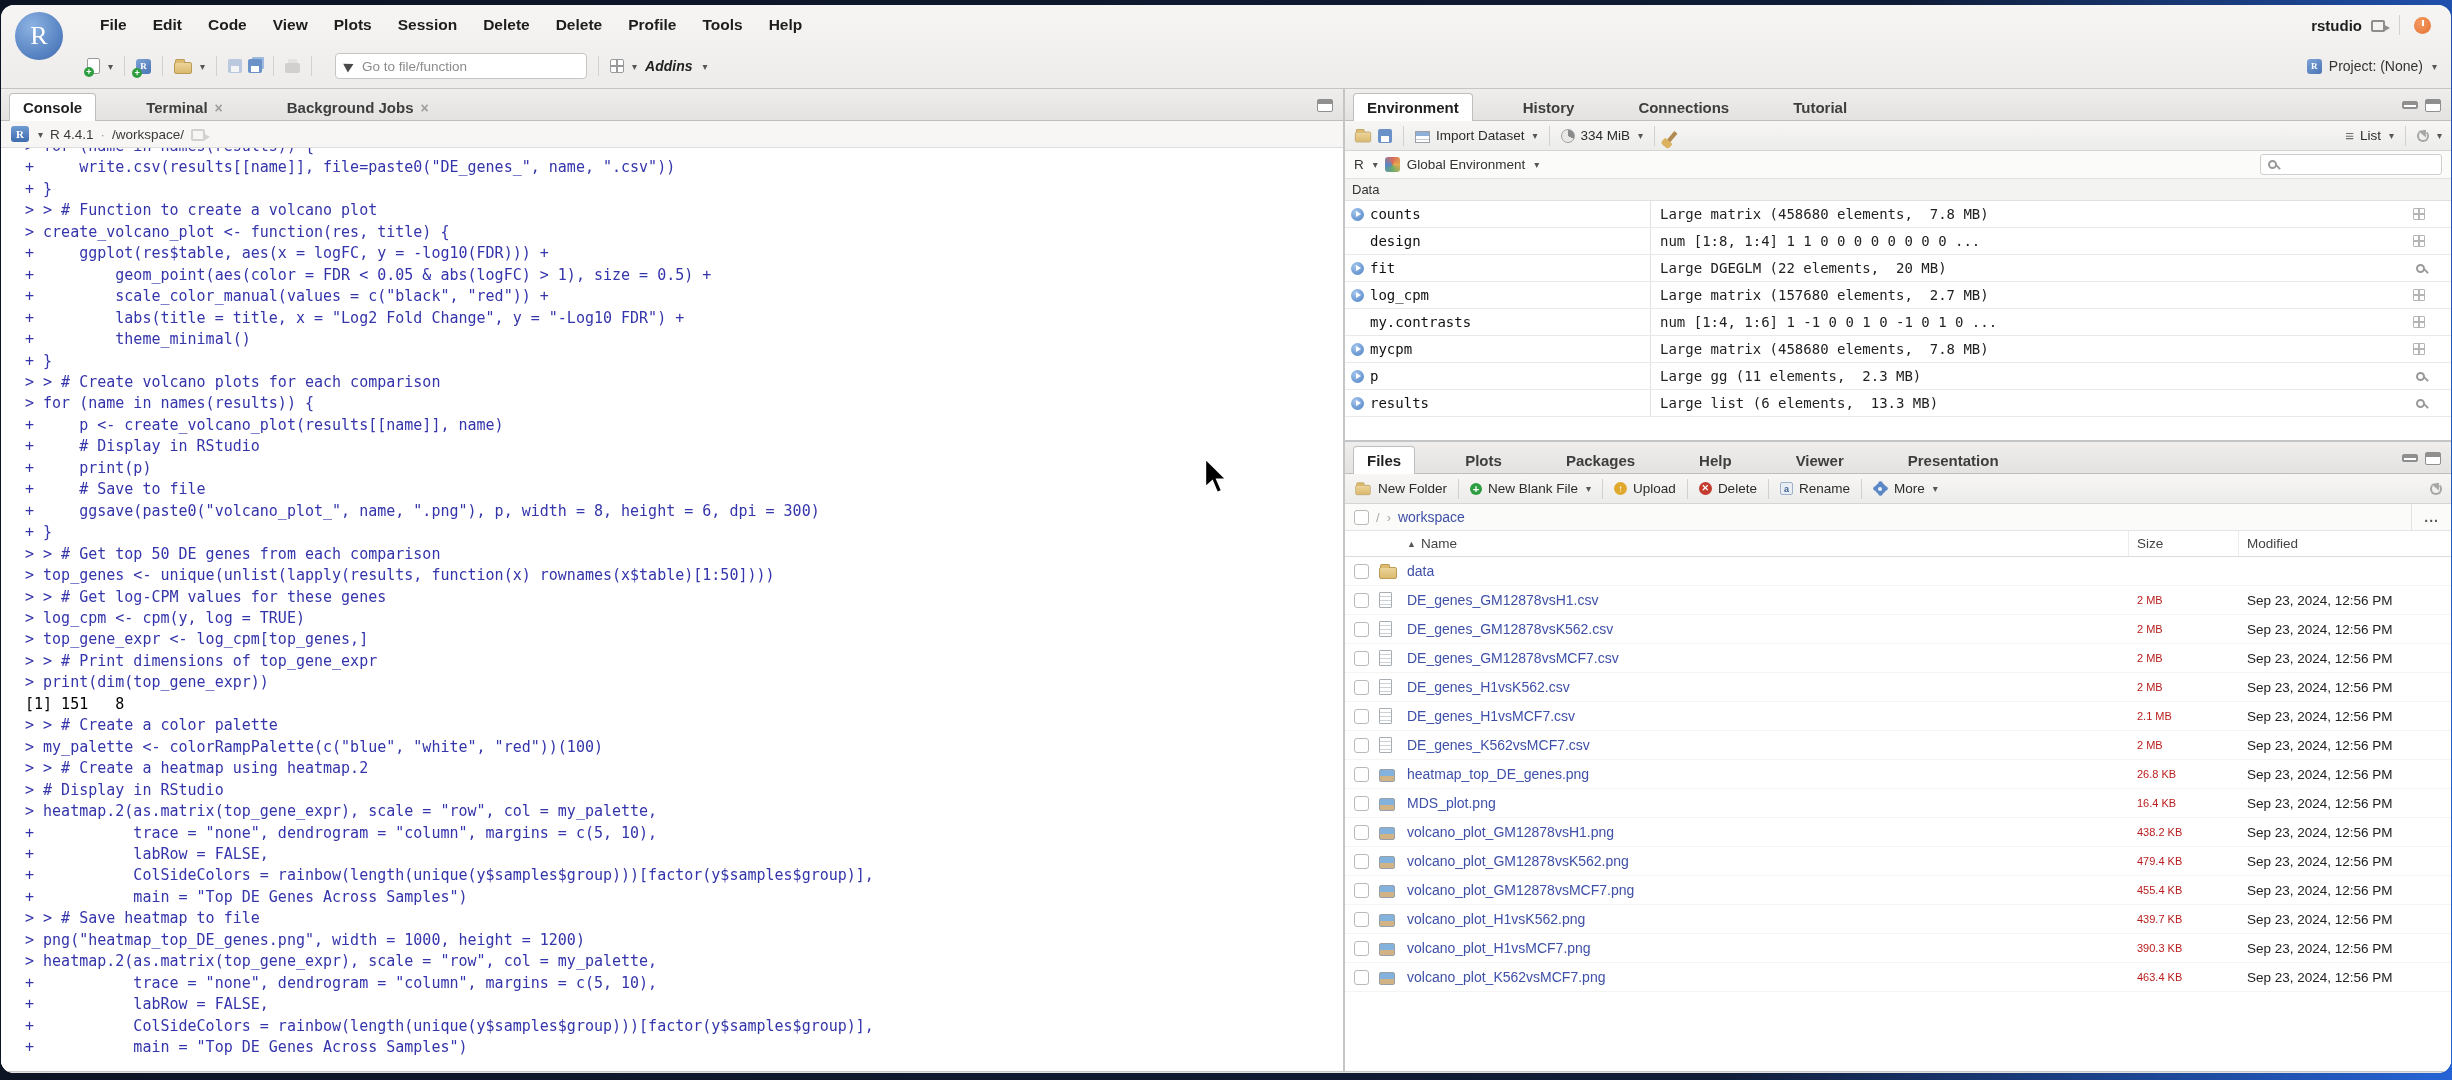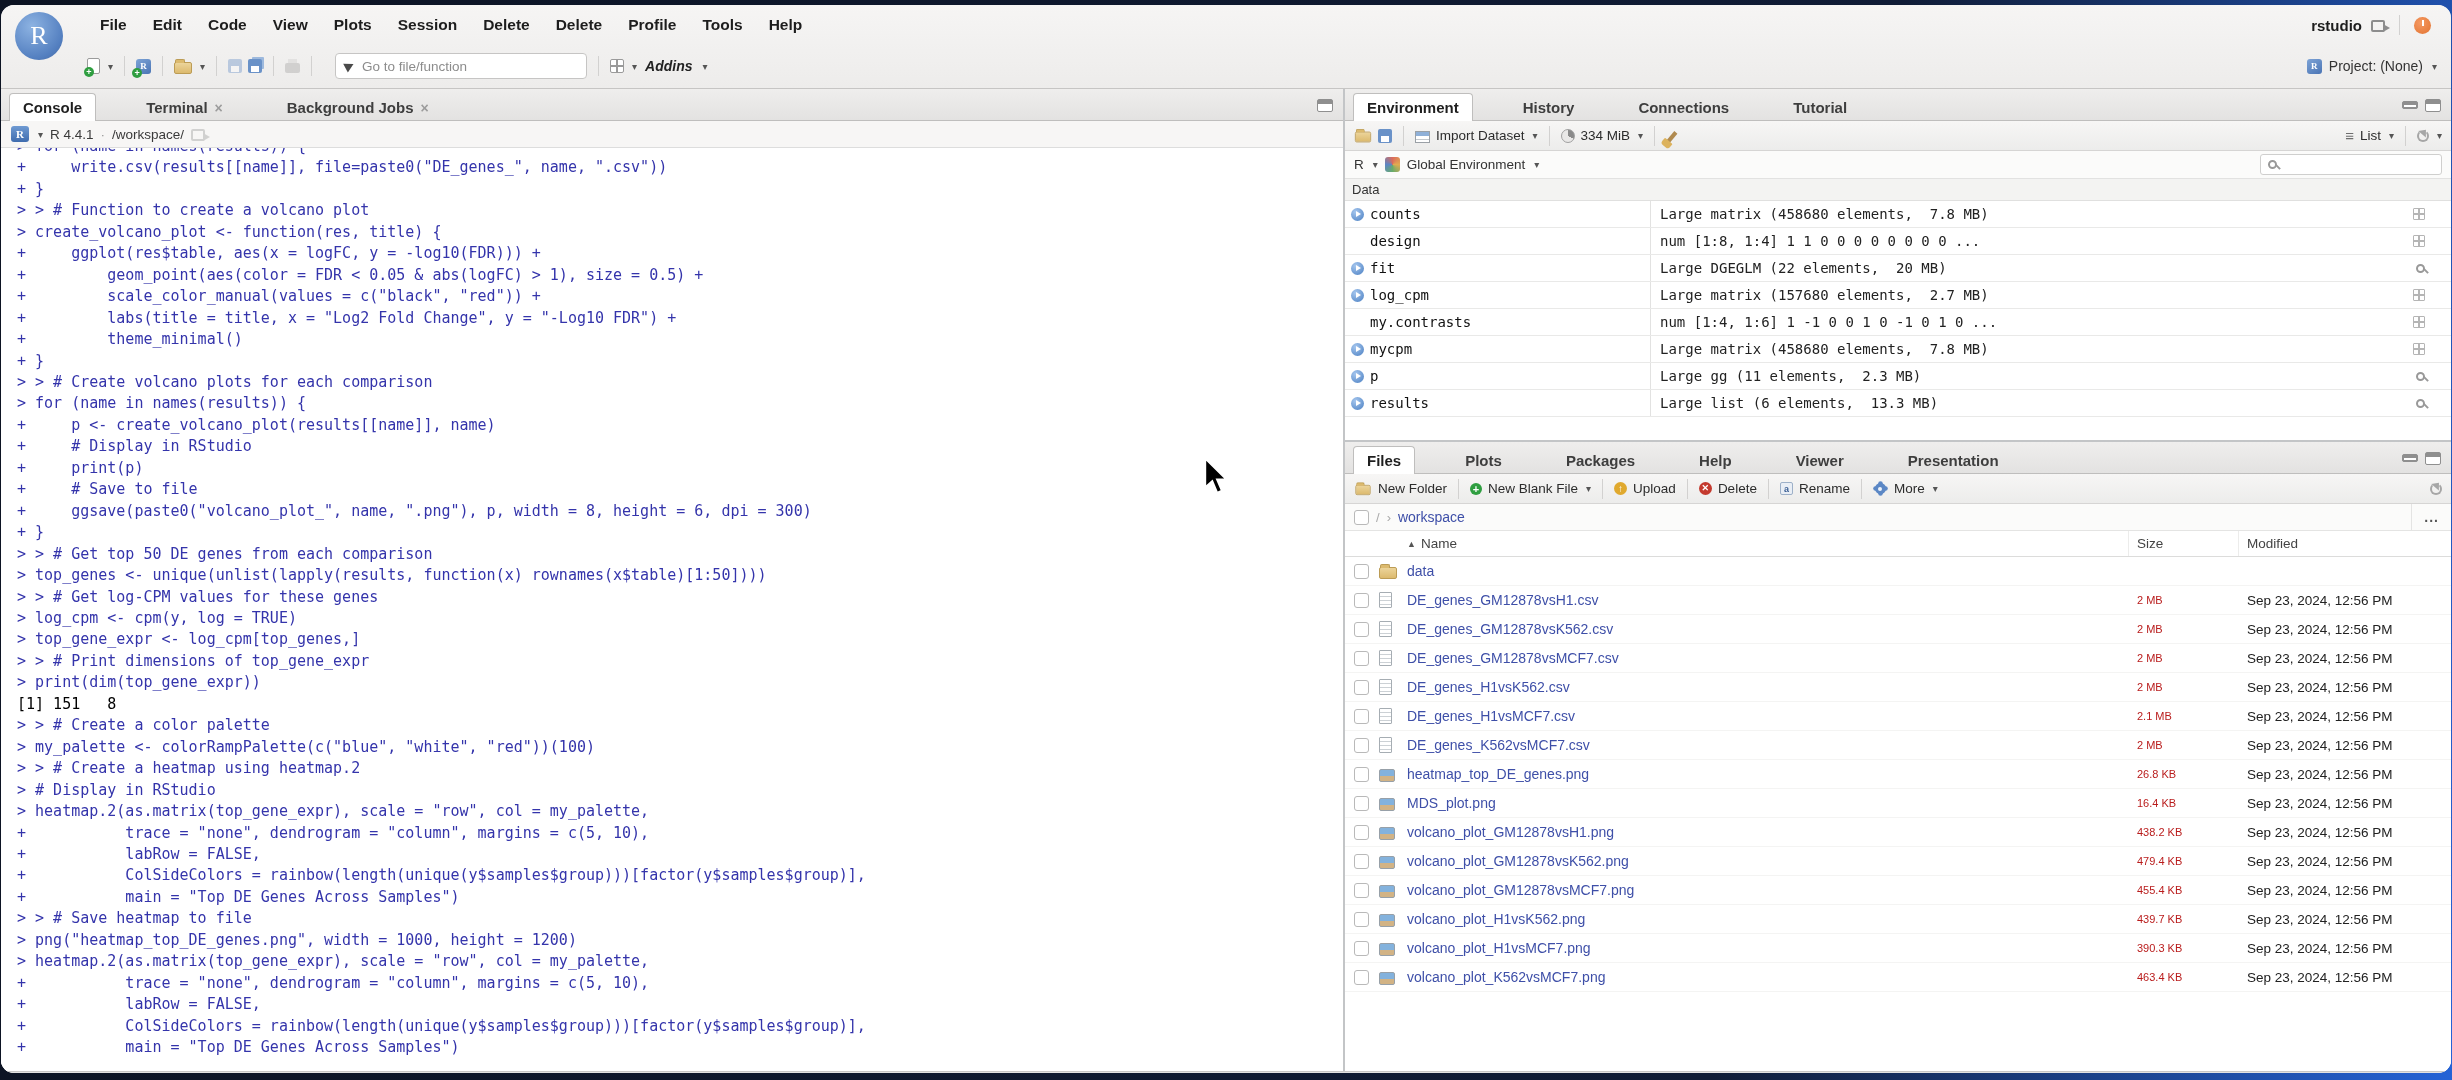--- a/index.html
+++ b/index.html
@@ -86,21 +86,21 @@
   .main{display:flex;height:982px;}
   .pane-left{width:1344px;border-right:2px solid #c3c5c7;display:flex;flex-direction:column;background:#fff;}
   .pane-right{flex:1;display:flex;flex-direction:column;background:#fff;}
 
   .tabbar{display:flex;align-items:flex-end;height:32px;background:linear-gradient(#efeeed,#e3e2e1);border-bottom:1px solid #bfbebd;padding-left:8px;flex:none;gap:36px;}
   .tab{display:flex;align-items:center;padding:5px 13px;font-size:15px;font-weight:600;color:#3e3e3e;border:1px solid transparent;border-bottom:none;border-radius:4px 4px 0 0;margin-bottom:-1px;}
   .tab.active{background:#fff;border-color:#bfbebd;color:#1f1f1f;}
   .tabbar .winbtns{margin-left:auto;display:flex;align-items:center;gap:7px;padding:0 10px 8px 0;}
 
   .loc-row{display:flex;align-items:center;gap:7px;height:27px;background:#f7f6f5;border-bottom:1px solid #ddd;padding:0 10px;font-size:13.5px;color:#3a3a3a;flex:none;}
-  .console-body{flex:1;overflow:hidden;padding-left:16px;background:#fff;}
+  .console-body{flex:1;overflow:hidden;padding-left:24px;background:#fff;}
   .console-body .line{white-space:pre;font-family:"DejaVu Sans Mono",monospace;font-size:15px;line-height:21.45px;color:#3434ab;}
   .console-body .line.out{color:#000;}
 
   .panel-toolbar{display:flex;align-items:center;height:30px;background:linear-gradient(#f7f6f5,#ececeb);border-bottom:1px solid #d6d5d4;padding:0 9px;gap:6px;font-size:13.5px;color:#2c2c2c;flex:none;}
   .tbtn{display:flex;align-items:center;gap:6px;}
   .scope-row{display:flex;align-items:center;height:28px;background:#fbfbfa;border-bottom:1px solid #e2e2e1;padding:0 9px;gap:7px;font-size:13.5px;color:#333;flex:none;}
   .search-box{margin-left:auto;display:flex;align-items:center;gap:6px;width:182px;height:21px;background:#fff;border:1px solid #cfcfce;border-radius:3px;padding:0 7px;}
 
   .env-section{height:353px;display:flex;flex-direction:column;border-bottom:2px solid #c3c5c7;background:#fff;}
   .data-band{height:22px;background:#f3f3f2;border-bottom:1px solid #e0e0df;font-size:13px;color:#333;padding-left:7px;line-height:22px;flex:none;}

